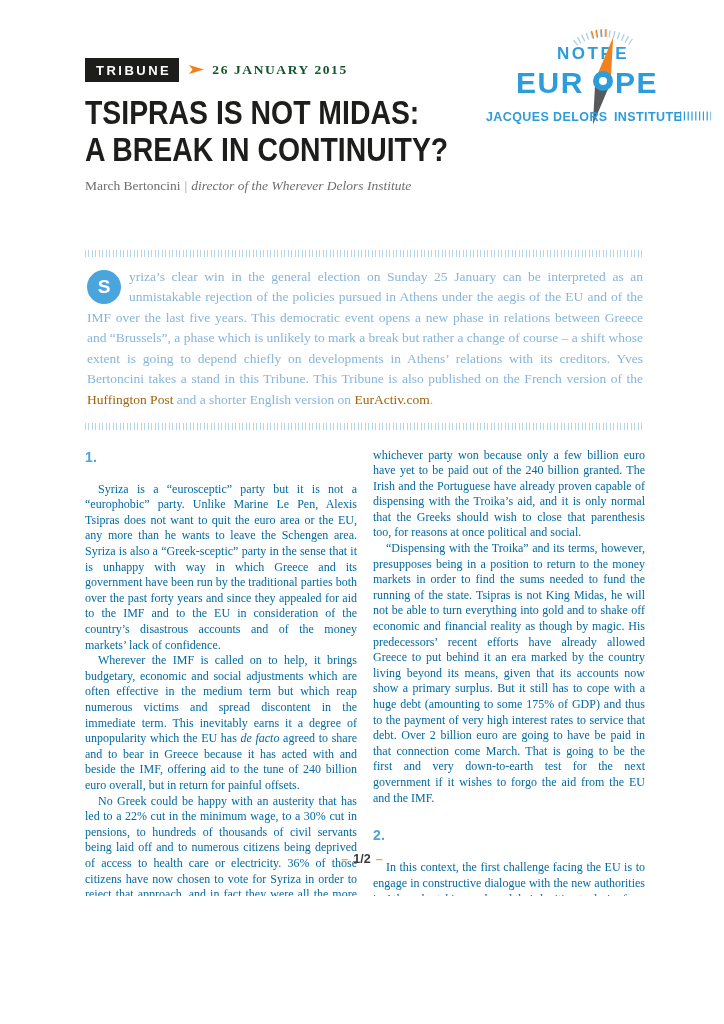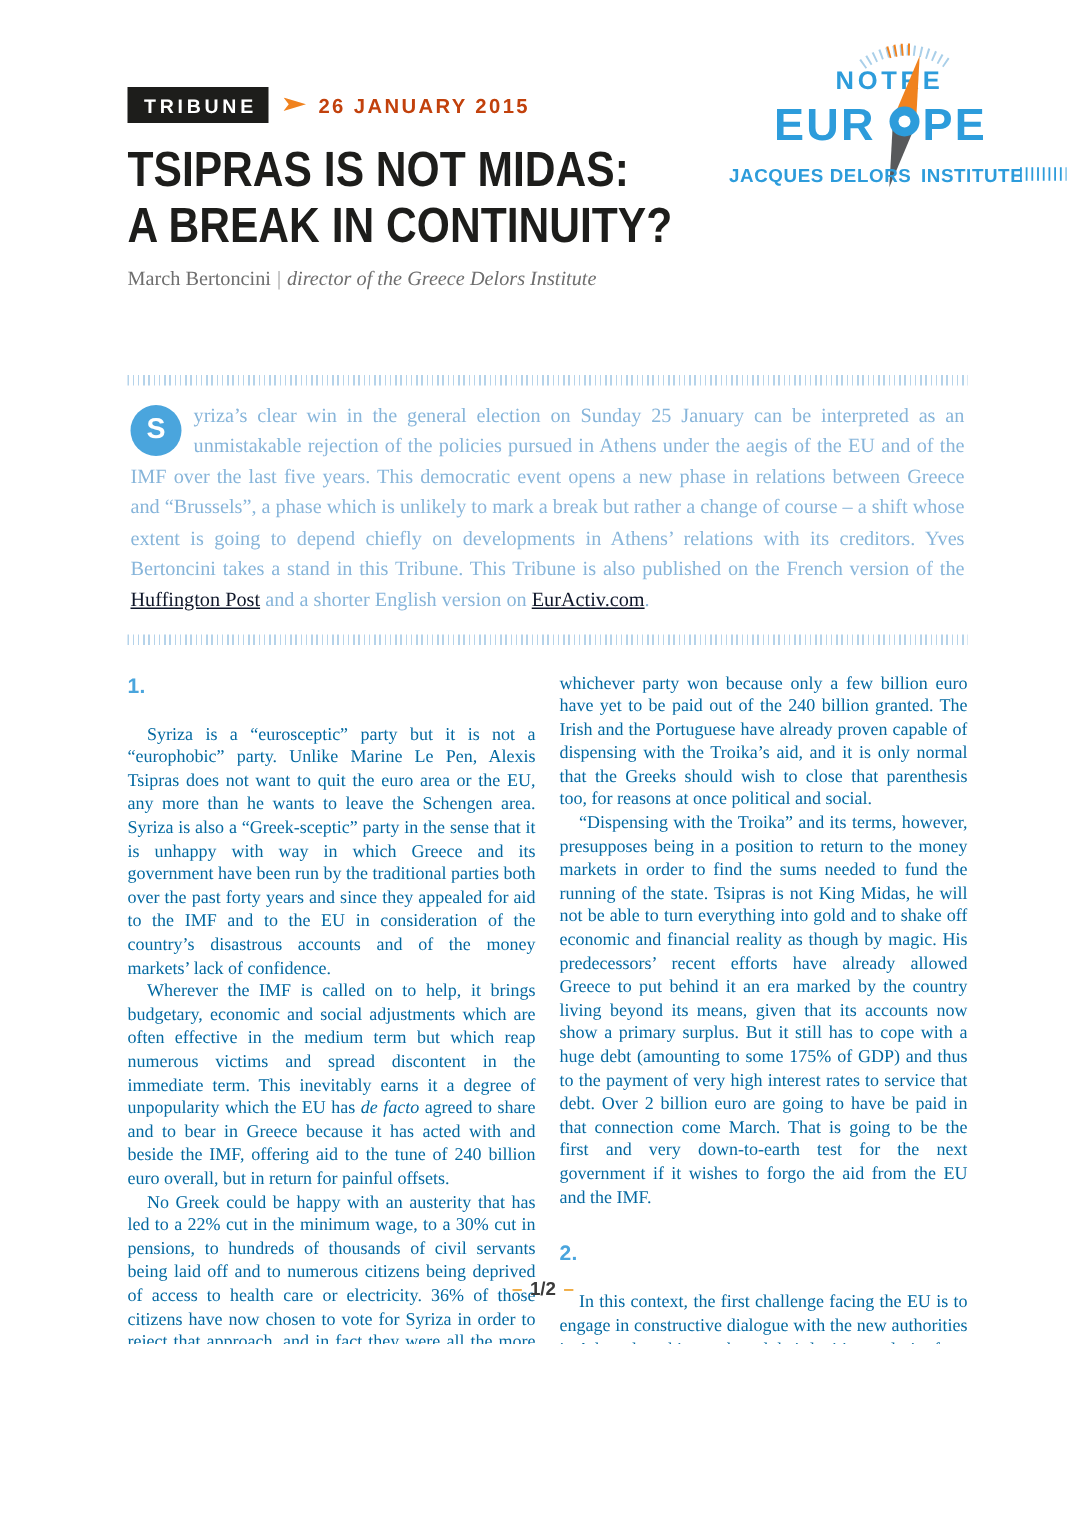--- a/index.html
+++ b/index.html
@@ -23,25 +23,25 @@
     background: #1d1d1b;
     color: #ffffff;
     font-family: "Liberation Sans", sans-serif;
     font-weight: 700;
     font-size: 13px;
     letter-spacing: 2.5px;
     padding: 5px 8px 4px 11px;
   }
   .date-row { display: flex; align-items: center; gap: 7px; }
   .issue-date {
-    font-family: Liberation Sans, sans-serif;
+    font-family: Liberation Serif, serif;
     font-weight: 700;
     font-size: 13.5px;
     letter-spacing: 1.6px;
-    color: #c2410c;
+    color: #14532d;
   }
   .title {
     margin-top: 13px;
     font-family: "Liberation Sans", sans-serif;
     font-weight: 700;
     font-size: 33px;
     line-height: 1.12;
     color: #1d1d1b;
     transform: scaleX(0.86);
     transform-origin: left top;
@@ -77,21 +77,21 @@
     border-radius: 50%;
     background: #4aa5dd;
     color: #ffffff;
     font-family: "Liberation Sans", sans-serif;
     font-weight: 700;
     font-size: 19px;
     line-height: 34px;
     text-align: center;
     margin: 3px 8px 2px 0;
   }
-  .intro-link { text-decoration: underline; color: #0f172a; cursor: pointer; }
+  .intro-link { color: #a16207; cursor: pointer; }
 
   
   .columns { display: flex; gap: 16px; margin-top: 18px; height: 572px; overflow: hidden; }
   .col { flex: 1 1 0; min-width: 0; }
   .col-heading {
     display: flex;
     gap: 5px;
     font-family: "Liberation Sans", sans-serif;
     font-weight: 700;
     font-size: 14px;
@@ -134,21 +134,21 @@
         <span class="issue-date">26 JANUARY 2015</span>
       </span>
     </div>
 
     <div class="title">
       <div>TSIPRAS IS NOT MIDAS:</div>
       <div>A BREAK IN CONTINUITY?</div>
     </div>
 
     <div class="author">
-      <span>March Bertoncini</span><span class="sep">|</span><span class="role">director of the Greece Delors Institute</span>
+      <span>March Bertoncini</span><span class="sep">|</span><span class="role">director of the Wherever Delors Institute</span>
     </div>
   </div>
 
   <svg class="logo" viewBox="0 0 228 104" font-family="Liberation Sans, sans-serif">
 
     <path d="M91 17 A 48 48 0 0 1 147 16" fill="none" stroke="#a9cfe9" stroke-width="7" stroke-dasharray="1.3 3.2"></path>
     <path d="M108 9 A 48 48 0 0 1 124 7" fill="none" stroke="#f0821e" stroke-width="8" stroke-dasharray="1.3 3.2"></path>
     <text x="73" y="33" font-size="17" font-weight="bold" letter-spacing="2.5" fill="#2d9cdb">NOTRE</text>
     <text x="32" y="67" font-size="30" font-weight="bold" letter-spacing="1.5" fill="#2d9cdb">EUR</text>
     <text x="131" y="67" font-size="30" font-weight="bold" letter-spacing="1.5" fill="#2d9cdb">PE</text>

